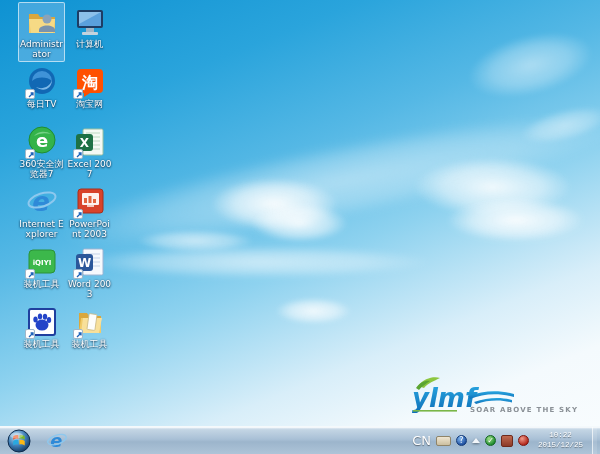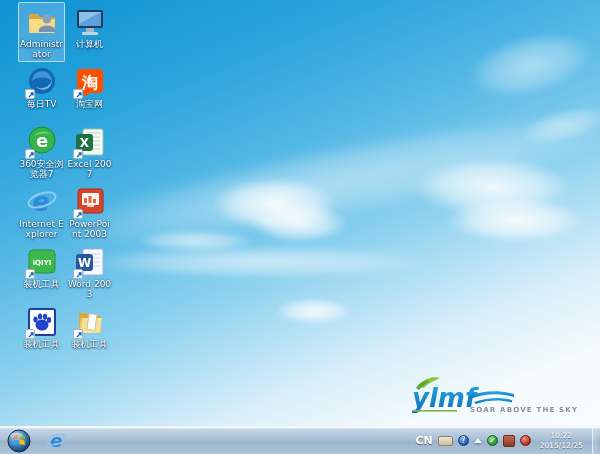--- a/index.html
+++ b/index.html
@@ -35,30 +35,30 @@
   .badge { position:absolute; left:-1px; bottom:-1px; width:10px; height:10px; background:#fff; border:1px solid #9fb6c8; border-radius:2px; }
   .badge svg { position:absolute; left:0; top:0; }
 
   
   .taskbar { position:absolute; left:0; bottom:0; width:600px; height:28px;
     background:linear-gradient(#eef4f9 0%,#c3d5e4 10%,#a9c0d6 45%,#9cb5cc 55%,#aec4d8 100%);
     border-top:1px solid #f4f9fc; box-shadow:inset 0 1px 0 rgba(255,255,255,.5); display:flex; align-items:center; }
   .start-btn { width:30px; height:26px; margin-left:4px; display:flex; align-items:center; justify-content:center; cursor:pointer; }
   .task-btn { width:30px; height:24px; margin-left:8px; display:flex; align-items:center; justify-content:center; border-radius:3px; }
   .tray { margin-left:auto; display:flex; align-items:center; gap:5px; padding-right:3px; height:100%; }
-  .tray-lang { font-size:11px; font-weight:bold; color:#fff; text-shadow:0 1px 1px rgba(0,0,0,.45); }
+  .tray-lang { font-size:13px; font-weight:normal; color:#fff; text-shadow:0 1px 1px rgba(0,0,0,.45); }
   .tray-ime { width:15px; height:10px; background:linear-gradient(#efe6d2,#cbbf9f); border:1px solid #8f8468; border-radius:2px; }
   .orb { width:11px; height:11px; border-radius:50%; position:relative; }
   .orb-blue { background:radial-gradient(circle at 35% 30%,#7fb6f0,#1d4e9e 75%); border:1px solid #123a78; }
   .orb-green { background:radial-gradient(circle at 35% 30%,#9fe08a,#1d8a2c 75%); border:1px solid #136320; }
   .orb-red { background:radial-gradient(circle at 35% 30%,#f09a8a,#b02418 75%); border:1px solid #7c150d; }
   .orb span { position:absolute; left:0; top:-1px; width:100%; text-align:center; font-size:8px; color:#fff; line-height:12px; }
   .tray-caret { width:0; height:0; border-left:4px solid transparent; border-right:4px solid transparent; border-bottom:5px solid #f2f6fa; filter:drop-shadow(0 1px 1px rgba(0,0,0,.4)); }
   .tray-sq { width:12px; height:12px; border-radius:2px; background:linear-gradient(#c06a50,#8c3a28); border:1px solid #6e2a1c; }
-  .clock { text-align:center; font-size:7.5px; line-height:1.25; color:#fff; text-shadow:0 1px 1px rgba(0,0,0,.45); padding:0 4px; }
+  .clock { text-align:center; font-size:7.5px; line-height:1.25; color:#fff; text-shadow:0 1px 1px rgba(0,0,0,.45); padding:0 4px;font-family:Liberation Mono, monospace; }
   .show-desktop { width:5px; height:100%; border-left:1px solid rgba(255,255,255,.65); background:rgba(255,255,255,.12); }
 </style>
 </head>
 <body>
 
 <div class="screen">
 
   <div class="desktop">
     <div class="cloud c1"></div>
     <div class="cloud c2"></div>

